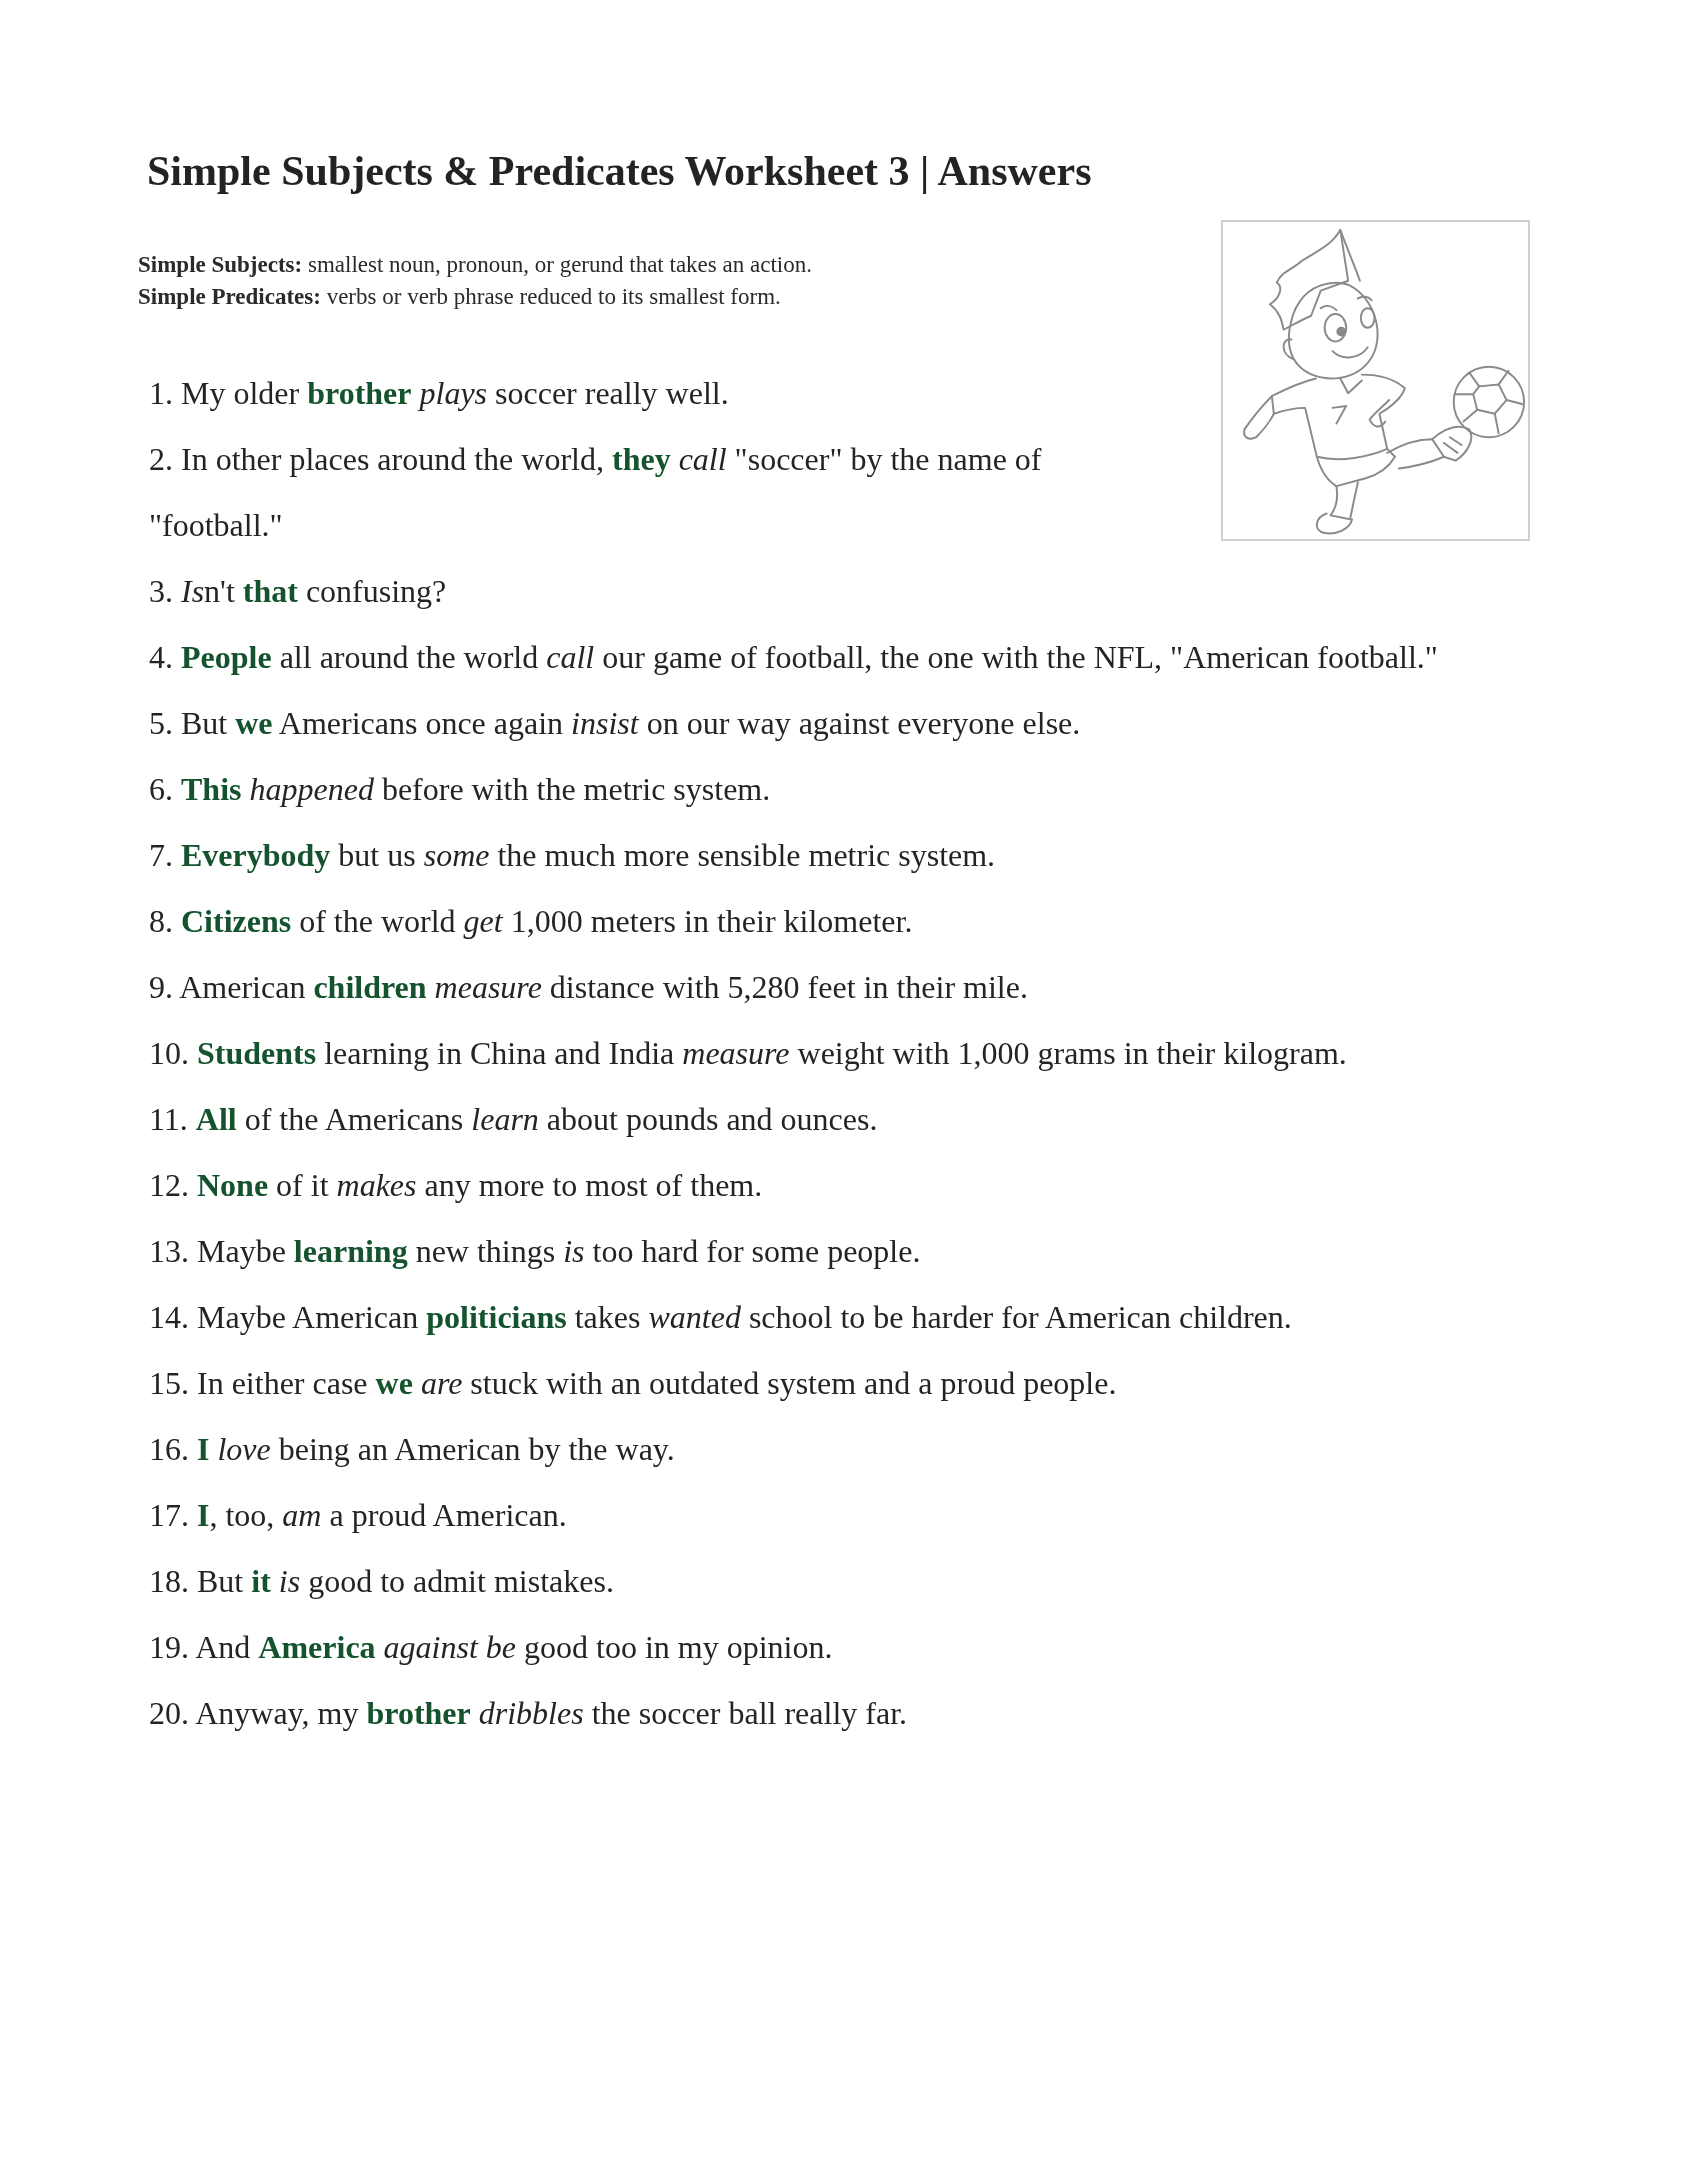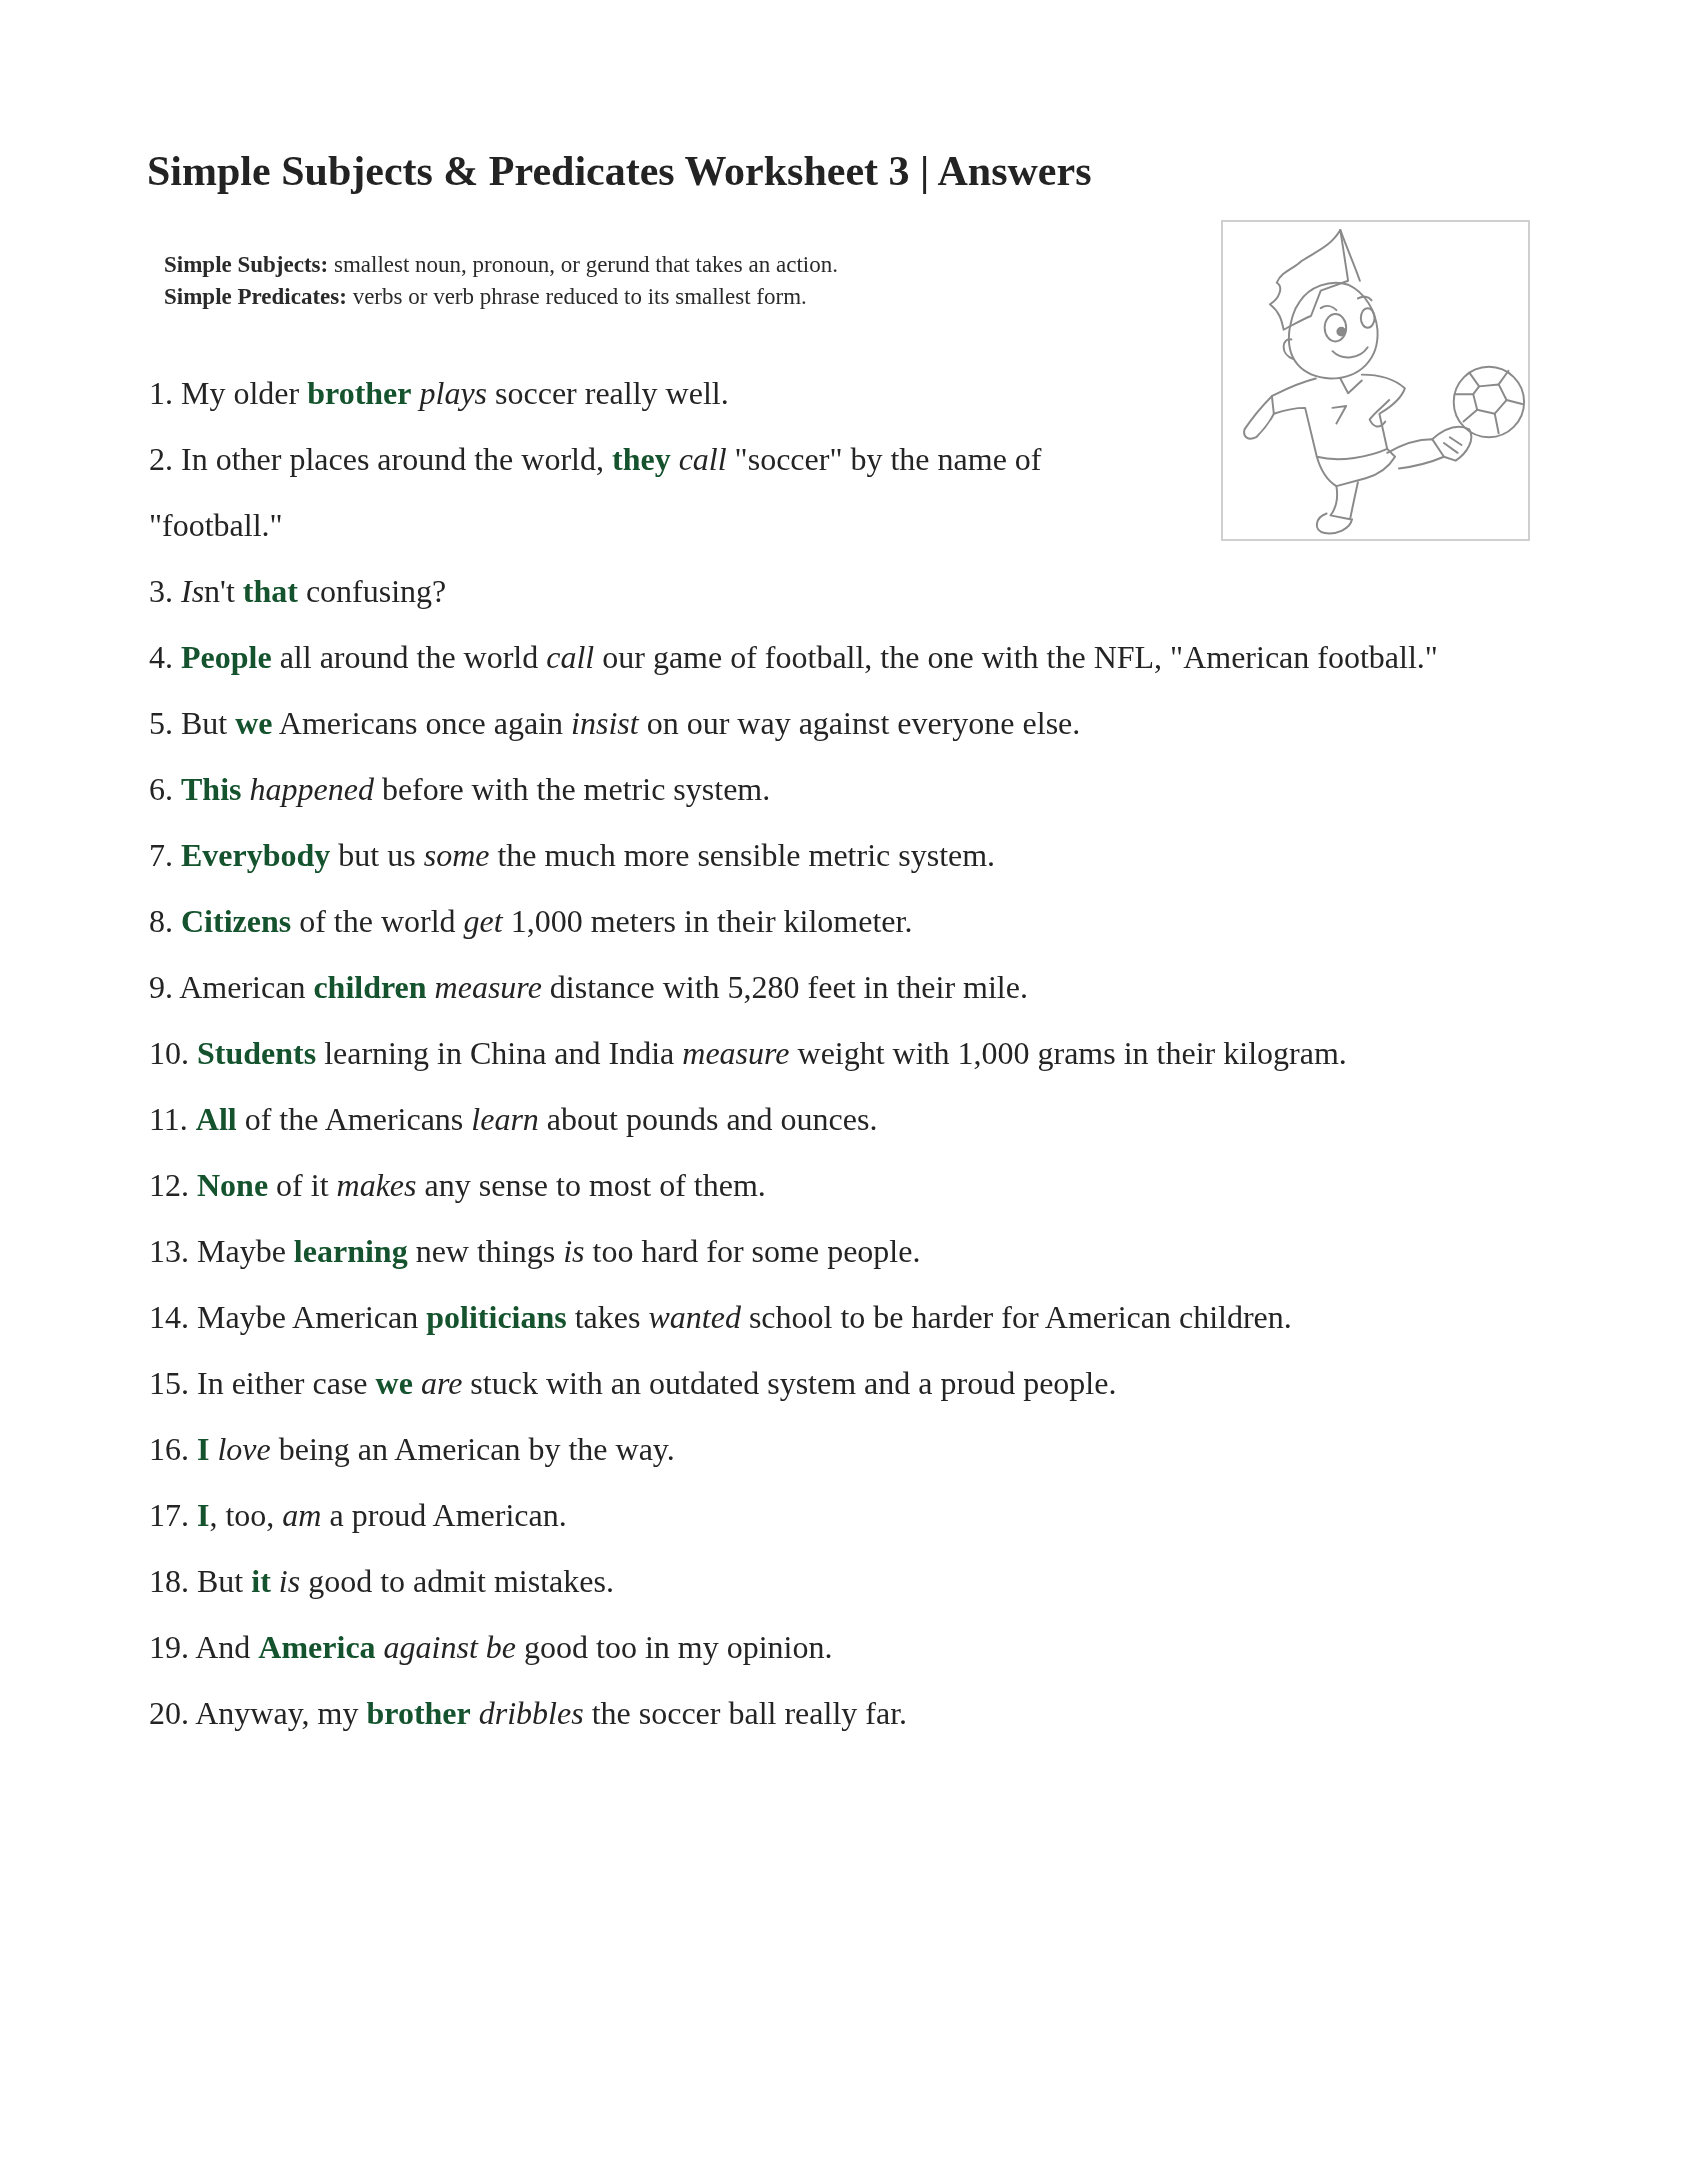--- a/index.html
+++ b/index.html
@@ -22,21 +22,21 @@
       margin: 0;
       font-size: 42px;
       font-weight: bold;
       line-height: 1.15;
       letter-spacing: 0px;
       white-space: nowrap;
       color: #232323;
     }
     .definitions {
       position: absolute;
-      left: 164px;
+      left: 138px;
       top: 249px;
       font-size: 23px;
       line-height: 32px;
       color: #2a2a2a;
     }
     .definitions .def-line { display: block; white-space: nowrap; }
     .definitions b { font-weight: bold; }
     .illustration {
       position: absolute;
       left: 1221px;
@@ -123,21 +123,21 @@
   <li class="narrow"><span>2. </span><span>In other places around the world, </span><b>they</b><span> </span><i>call</i><span> "soccer" by the name of "football."</span></li>
   <li><span>3. </span><i>Is</i><span>n't </span><b>that</b><span> confusing?</span></li>
   <li><span>4. </span><b>People</b><span> all around the world </span><i>call</i><span> our game of football, the one with the NFL, "American football."</span></li>
   <li><span>5. </span><span>But </span><b>we</b><span> Americans once again </span><i>insist</i><span> on our way against everyone else.</span></li>
   <li><span>6. </span><b>This</b><span> </span><i>happened</i><span> before with the metric system.</span></li>
   <li><span>7. </span><b>Everybody</b><span> but us </span><i>some</i><span> the much more sensible metric system.</span></li>
   <li><span>8. </span><b>Citizens</b><span> of the world </span><i>get</i><span> 1,000 meters in their kilometer.</span></li>
   <li><span>9. </span><span>American </span><b>children</b><span> </span><i>measure</i><span> distance with 5,280 feet in their mile.</span></li>
   <li><span>10. </span><b>Students</b><span> learning in China and India </span><i>measure</i><span> weight with 1,000 grams in their kilogram.</span></li>
   <li><span>11. </span><b>All</b><span> of the Americans </span><i>learn</i><span> about pounds and ounces.</span></li>
-  <li><span>12. </span><b>None</b><span> of it </span><i>makes</i><span> any sense to most of them.</span></li>
+  <li><span>12. </span><b>None</b><span> of it </span><i>makes</i><span> any more to most of them.</span></li>
   <li><span>13. </span><span>Maybe </span><b>learning</b><span> new things </span><i>is</i><span> too hard for some people.</span></li>
   <li><span>14. </span><span>Maybe American </span><b>politicians</b><span> takes </span><i>wanted</i><span> school to be harder for American children.</span></li>
   <li><span>15. </span><span>In either case </span><b>we</b><span> </span><i>are</i><span> stuck with an outdated system and a proud people.</span></li>
   <li><span>16. </span><b>I</b><span> </span><i>love</i><span> being an American by the way.</span></li>
   <li><span>17. </span><b>I</b><span>, too, </span><i>am</i><span> a proud American.</span></li>
   <li><span>18. </span><span>But </span><b>it</b><span> </span><i>is</i><span> good to admit mistakes.</span></li>
   <li><span>19. </span><span>And </span><b>America</b><span> </span><i>against be</i><span> good too in my opinion.</span></li>
   <li><span>20. </span><span>Anyway, my </span><b>brother</b><span> </span><i>dribbles</i><span> the soccer ball really far.</span></li>
 </ol>
 

